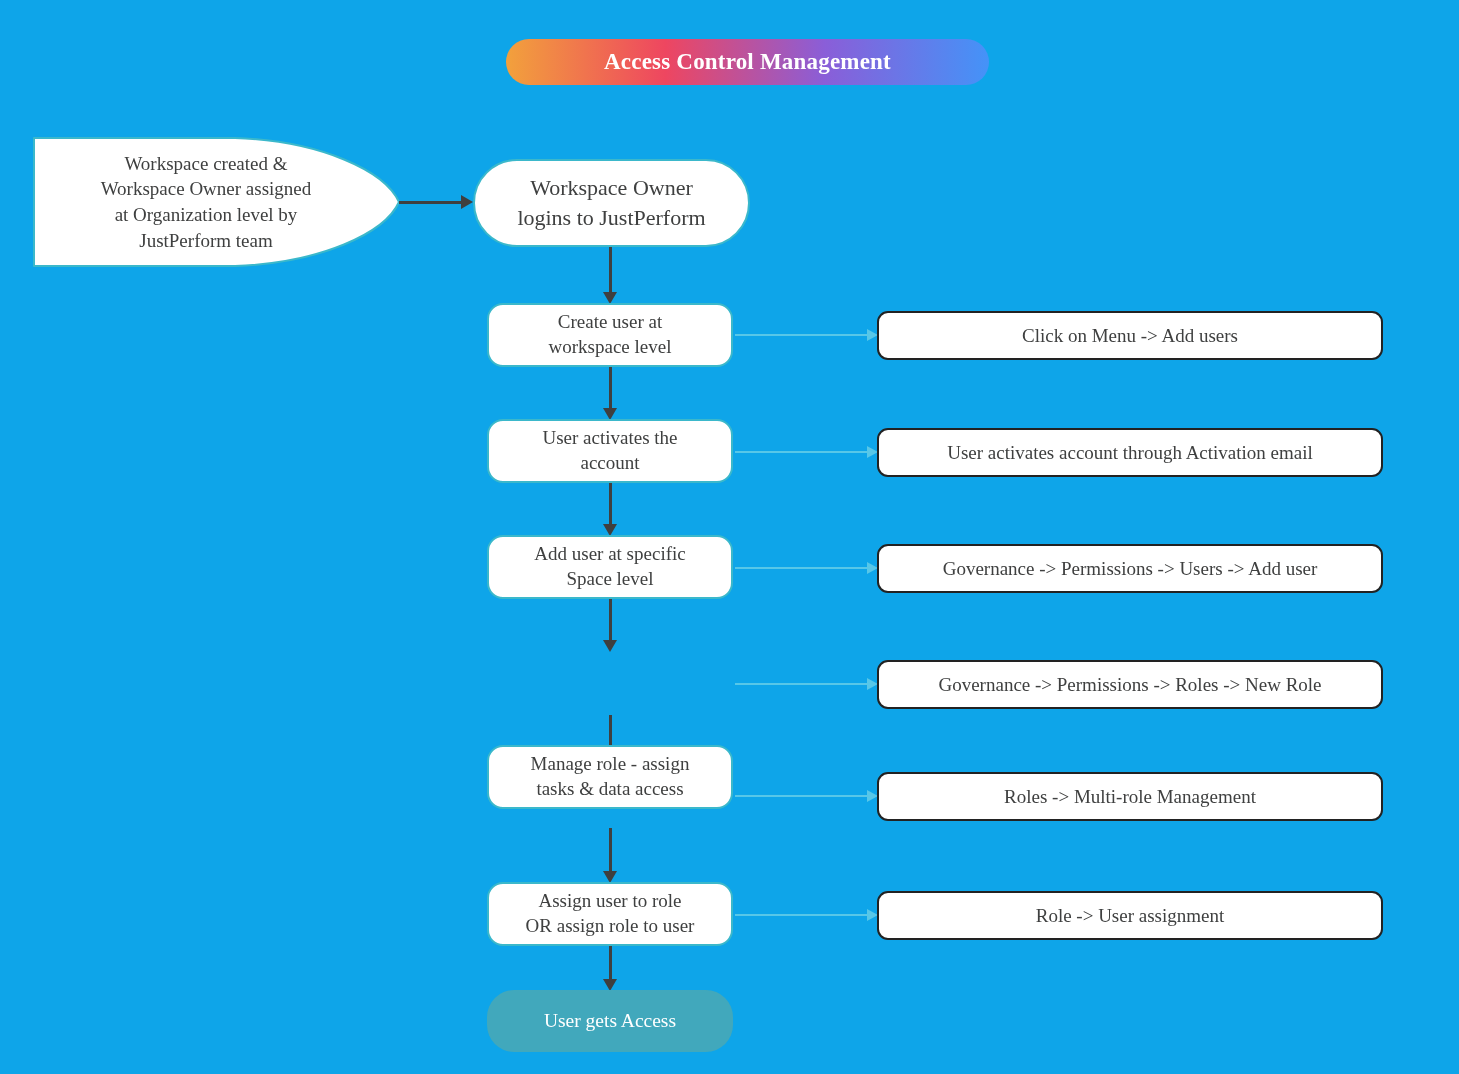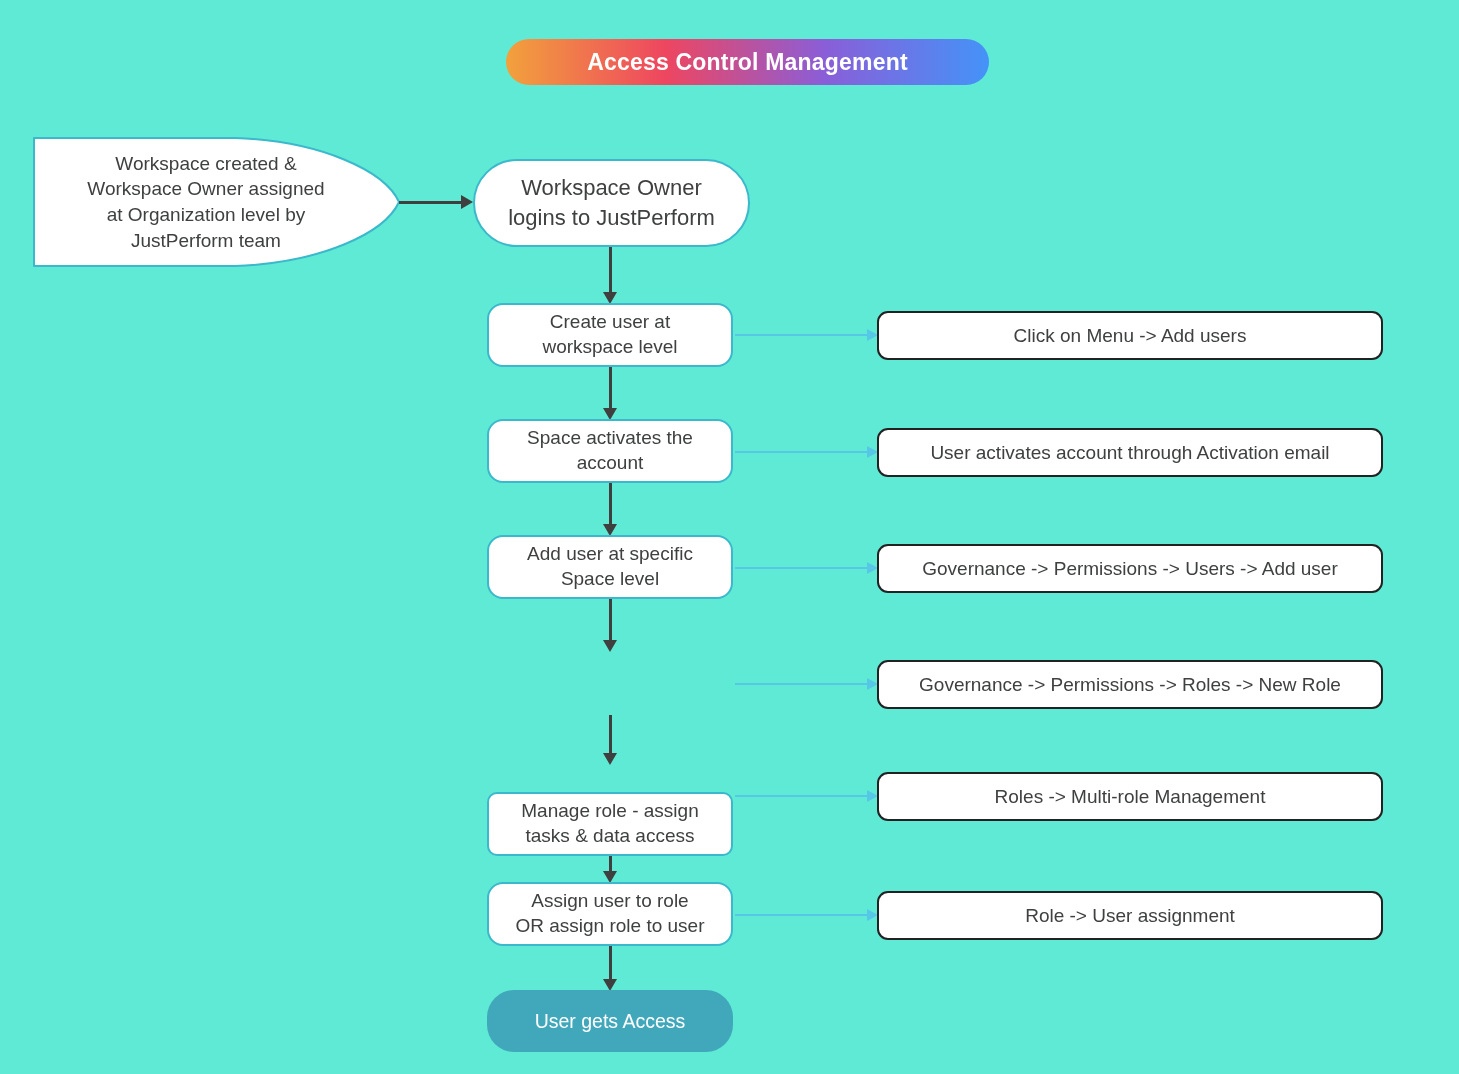--- a/index.html
+++ b/index.html
@@ -1,21 +1,21 @@
 <!DOCTYPE html>
 <html><head>
 <meta charset="utf-8">
 <style>
   html, body { margin: 0; padding: 0; background: #ffffff; }
   .canvas {
     position: relative;
     width: 1459px;
     height: 1074px;
-    background: #5eead4;
-    font-family: Liberation Sans, sans-serif;
+    background: #0ea5e9;
+    font-family: Liberation Serif, serif;
     color: #3f4040;
     overflow: hidden;
   }
 
   
   .title-pill {
     position: absolute;
     left: 506px; top: 39px;
     width: 483px; height: 46px;
     border-radius: 23px;
@@ -135,37 +135,37 @@
 
   <div class="vline" style="left:609px; top:946px; height:33px;"></div>
   <div class="vhead" style="left:603px; top:979px;"></div>
 
   <div class="process-box" style="top:303px;">Create user at
 workspace level</div>
   <div class="hline-cyan" style="left:735px; top:334px; width:132px;"></div>
   <div class="hhead-cyan" style="left:867px; top:329px;"></div>
   <div class="side-box" style="top:311px;">Click on Menu -&gt; Add users</div>
 
-  <div class="process-box" style="top:419px;">Space activates the
+  <div class="process-box" style="top:419px;">User activates the
 account</div>
   <div class="hline-cyan" style="left:735px; top:451px; width:132px;"></div>
   <div class="hhead-cyan" style="left:867px; top:446px;"></div>
   <div class="side-box" style="top:428px;">User activates account through Activation email</div>
 
   <div class="process-box" style="top:535px;">Add user at specific
 Space level</div>
   <div class="hline-cyan" style="left:735px; top:567px; width:132px;"></div>
   <div class="hhead-cyan" style="left:867px; top:562px;"></div>
   <div class="side-box" style="top:544px;">Governance -&gt; Permissions -&gt; Users -&gt; Add user</div>
 
   <div class="hline-cyan" style="left:735px; top:683px; width:132px;"></div>
   <div class="hhead-cyan" style="left:867px; top:678px;"></div>
   <div class="side-box" style="top:660px;">Governance -&gt; Permissions -&gt; Roles -&gt; New Role</div>
 
-  <div class="process-box" style="top:792px;border-radius:10px;">Manage role - assign
+  <div class="process-box" style="top:745px;">Manage role - assign
 tasks &amp; data access</div>
   <div class="hline-cyan" style="left:735px; top:795px; width:132px;"></div>
   <div class="hhead-cyan" style="left:867px; top:790px;"></div>
   <div class="side-box" style="top:772px;">Roles -&gt; Multi-role Management</div>
 
   <div class="process-box" style="top:882px;">Assign user to role
 OR assign role to user</div>
   <div class="hline-cyan" style="left:735px; top:914px; width:132px;"></div>
   <div class="hhead-cyan" style="left:867px; top:909px;"></div>
   <div class="side-box" style="top:891px;">Role -&gt; User assignment</div>

